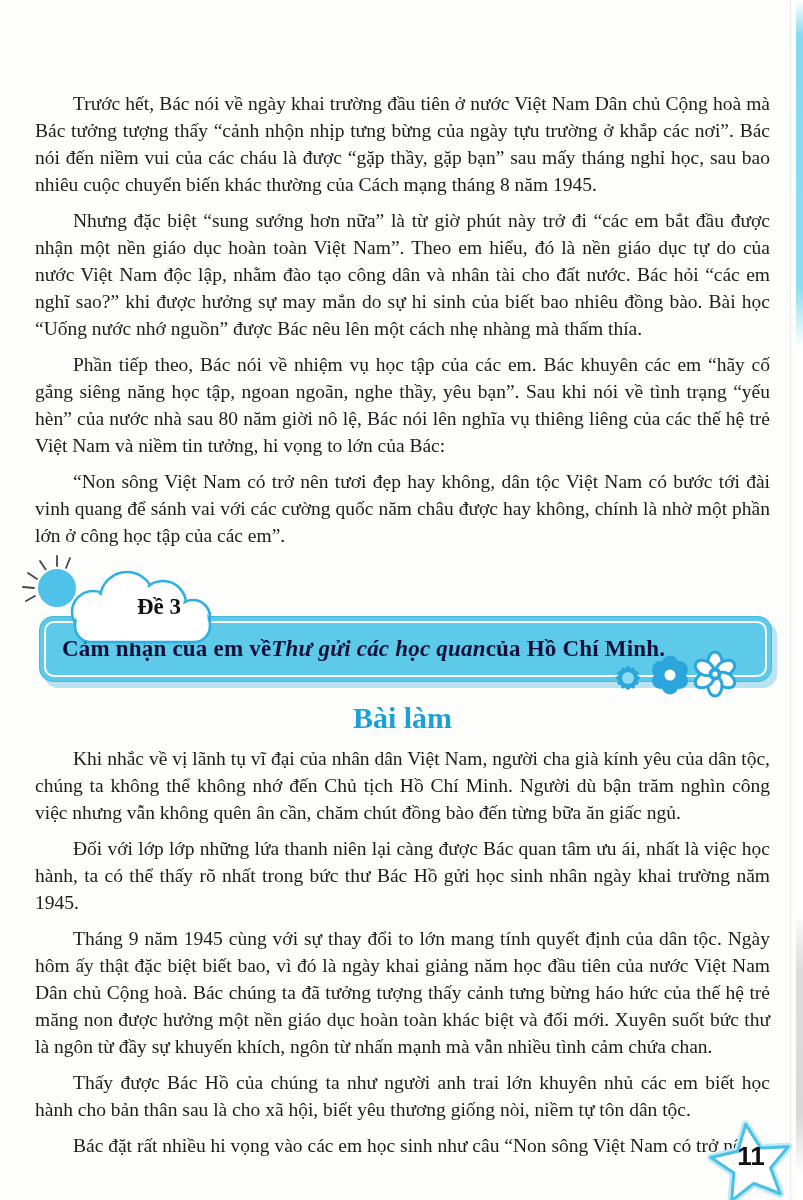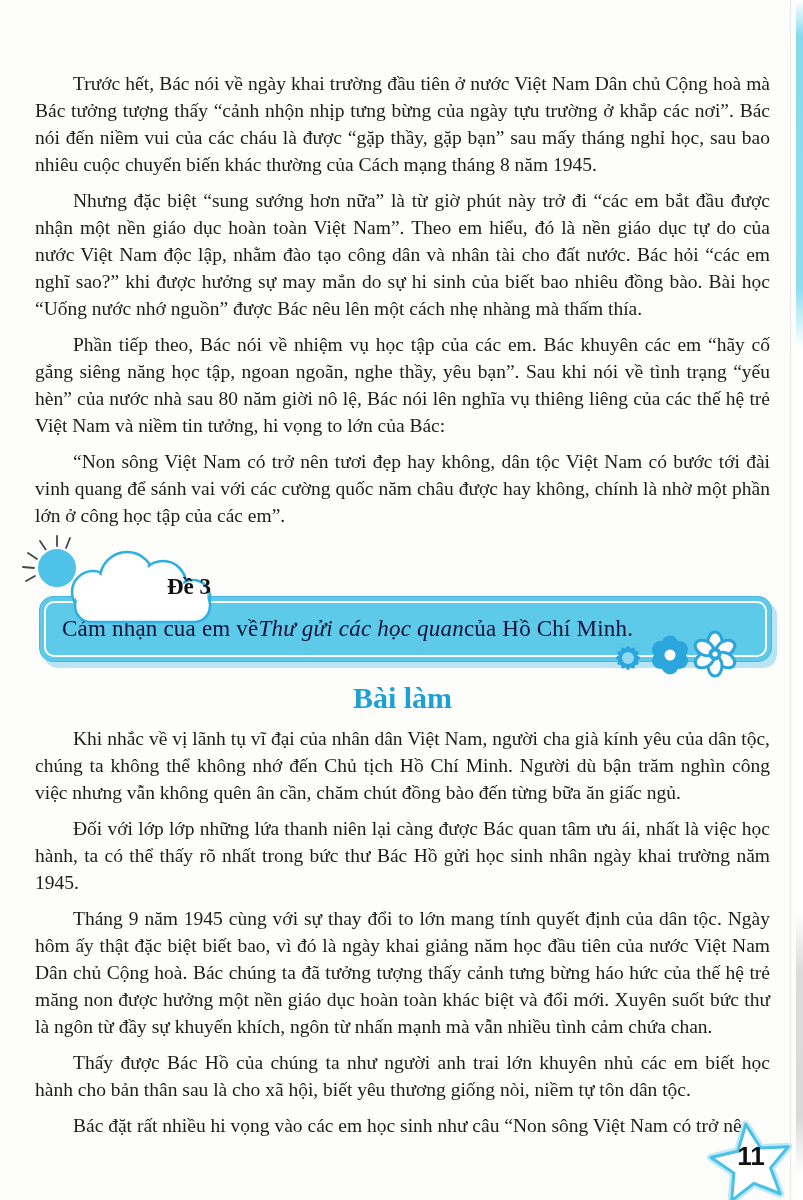--- a/index.html
+++ b/index.html
@@ -9,45 +9,45 @@
     font-family:"Liberation Serif","DejaVu Serif",serif;
   }
   
   .edge-line{position:absolute;right:12px;top:0;width:1px;height:100%;background:#e9e9e9;}
   .edge-strip{
     position:absolute;right:0;top:0;width:7px;height:100%;
     background:linear-gradient(to bottom,
       #ffffff 0%, #85daf0 3%, #8edef1 24%, #ffffff 29%,
       #ffffff 76%, #dcdcdc 81%, #d9d9d9 93%, #ffffff 98%);
   }
-  .content{padding:70px 33px 0 35px;}
+  .content{padding:70px 33px 0 35px;margin-top:20px;}
   p.body{
     margin:0 0 9px 0;
     font-size:19.5px;line-height:27px;
     color:#1c1c1c;text-align:justify;text-indent:38px;
   }
   
   .prompt-area{position:relative;height:137px;margin:0 -2px 0 -6px;}
   .banner{
     position:absolute;left:10px;right:0;top:58px;height:64px;
     background:#5ecaea;border:1px solid #49b8df;border-radius:14px;
     box-shadow:5px 6px 0 #b9e4f3;
   }
   .banner-inner{
     position:absolute;left:4px;right:4px;top:4px;bottom:4px;
     border:2.5px solid #ffffff;border-radius:10px;pointer-events:none;
   }
   .banner-title{
     position:absolute;left:22px;top:0;height:100%;display:flex;align-items:center;
-    font-weight:normal;font-size:23px;color:#10103a;letter-spacing:.2px;white-space:nowrap;
+    font-weight:bold;font-size:23px;color:#10103a;letter-spacing:.2px;white-space:nowrap;
   }
   .banner-title .it{font-style:italic;}
   .cloud-badge{position:absolute;left:-8px;top:-4px;}
   .badge-label{
-    position:absolute;left:78px;top:36px;width:104px;text-align:right;
+    position:absolute;left:78px;top:36px;width:104px;text-align:center;
     font-weight:bold;font-size:23px;color:#101010;
   }
   .flowers{position:absolute;right:24px;top:90px;}
   
   .essay-heading{
     margin:6px 0 10px 0;text-align:center;
     font-size:30px;font-weight:bold;color:#1ba0d8;
   }
   
   .star-wrap{position:absolute;left:706px;top:1118px;width:90px;height:84px;}

